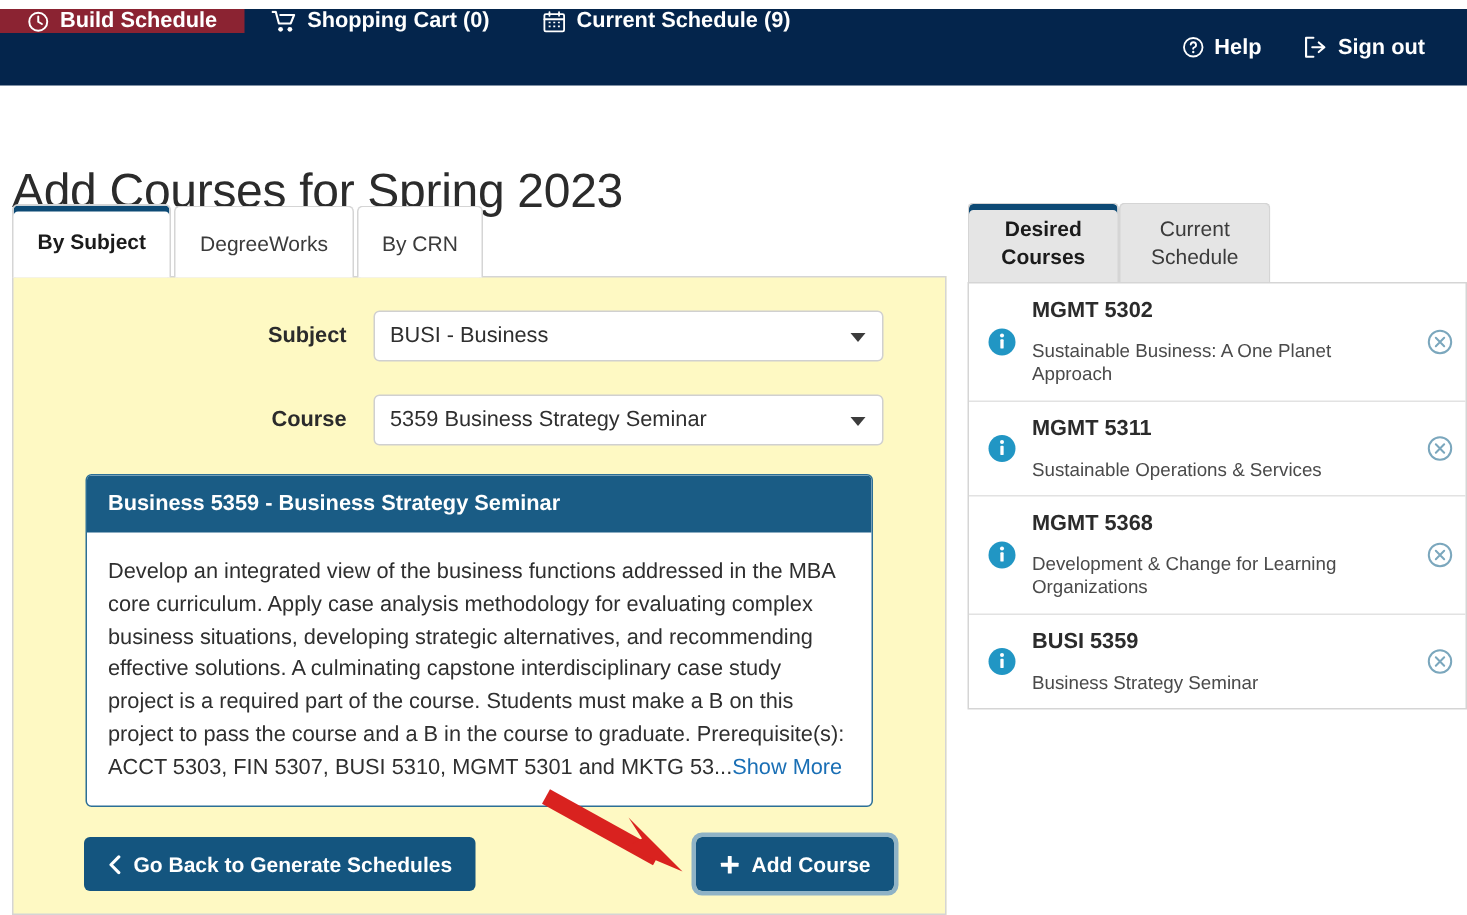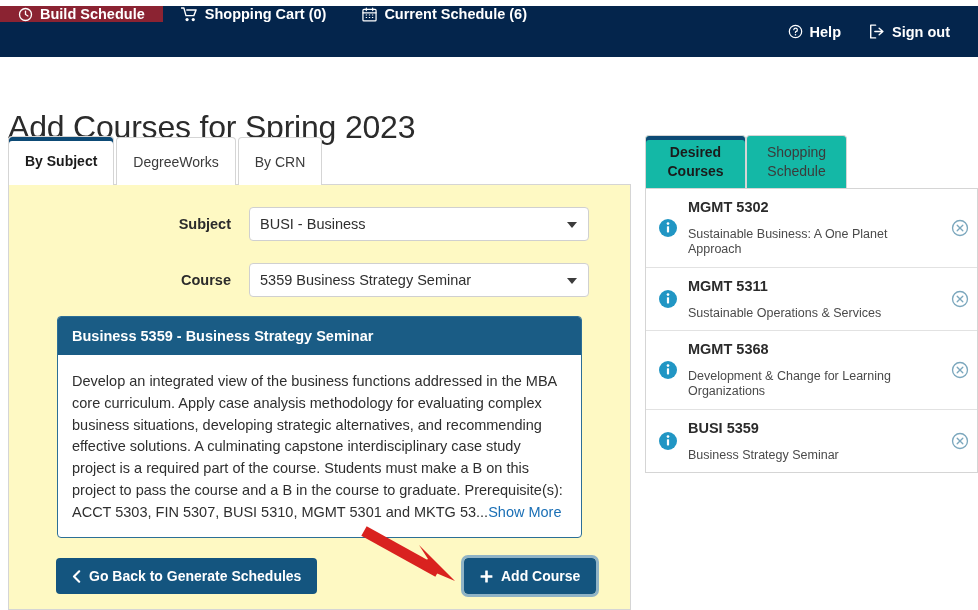--- a/index.html
+++ b/index.html
@@ -166,21 +166,21 @@
     border-radius: 4px;
   }
 
   
   .side-tabs {
     position: absolute; left: 645px; top: 135px;
     display: flex; align-items: flex-end;
     z-index: 3;
   }
   .side-tab {
-    background: #14b8a6;
+    background: #e5e5e5;
     border: 1px solid #d5d5d5;
     border-bottom: none;
     border-radius: 4px 4px 0 0;
     width: 101px;
     height: 53px;
     display: flex; flex-direction: column;
     align-items: center; justify-content: center;
     font-size: 14px;
     color: #3b3b3b;
     line-height: 1.35;
@@ -255,21 +255,21 @@
     </a>
 
     <a class="nav-item">
       <span class="nav-ico">
         <svg width="15" height="15" viewBox="0 0 16 16" fill="none" stroke="#fff" stroke-width="1.3">
           <rect x="1" y="2.6" width="14" height="12.2" rx="1"></rect>
           <path d="M1 6.2h14M4.6 1.2v2.6M11.4 1.2v2.6" stroke-linecap="round"></path>
           <path d="M4 8.6h1.4M7.3 8.6h1.4M10.6 8.6H12M4 11.3h1.4M7.3 11.3h1.4M10.6 11.3H12" stroke-width="1.1"></path>
         </svg>
       </span>
-      <span>Current Schedule (6)</span>
+      <span>Current Schedule (9)</span>
     </a>
   </div>
 
   <div class="nav-right">
     <a class="nav-item">
       <span class="nav-ico">
         <svg width="15" height="15" viewBox="0 0 16 16" fill="none" stroke="#fff" stroke-width="1.3">
           <circle cx="8" cy="8" r="6.6"></circle>
           <path d="M6.2 6.1a1.9 1.9 0 1 1 2.3 2.1c-.5.15-.6.5-.6.9" stroke-linecap="round"></path>
           <circle cx="8" cy="11.4" r="0.85" fill="#fff" stroke="none"></circle>
@@ -348,21 +348,21 @@
     <span>Add Course</span>
   </button>
 </div>
 
 <div class="side-tabs">
   <div class="side-tab active">
     <span>Desired</span>
     <span>Courses</span>
   </div>
   <div class="side-tab">
-    <span>Shopping</span>
+    <span>Current</span>
     <span>Schedule</span>
   </div>
 </div>
 
 <div class="side-list">
 
   <div class="side-row">
     <span class="info-ico">
       <svg width="20" height="20" viewBox="0 0 20 20">
         <circle cx="10" cy="10" r="9" fill="#2196c4"></circle>

